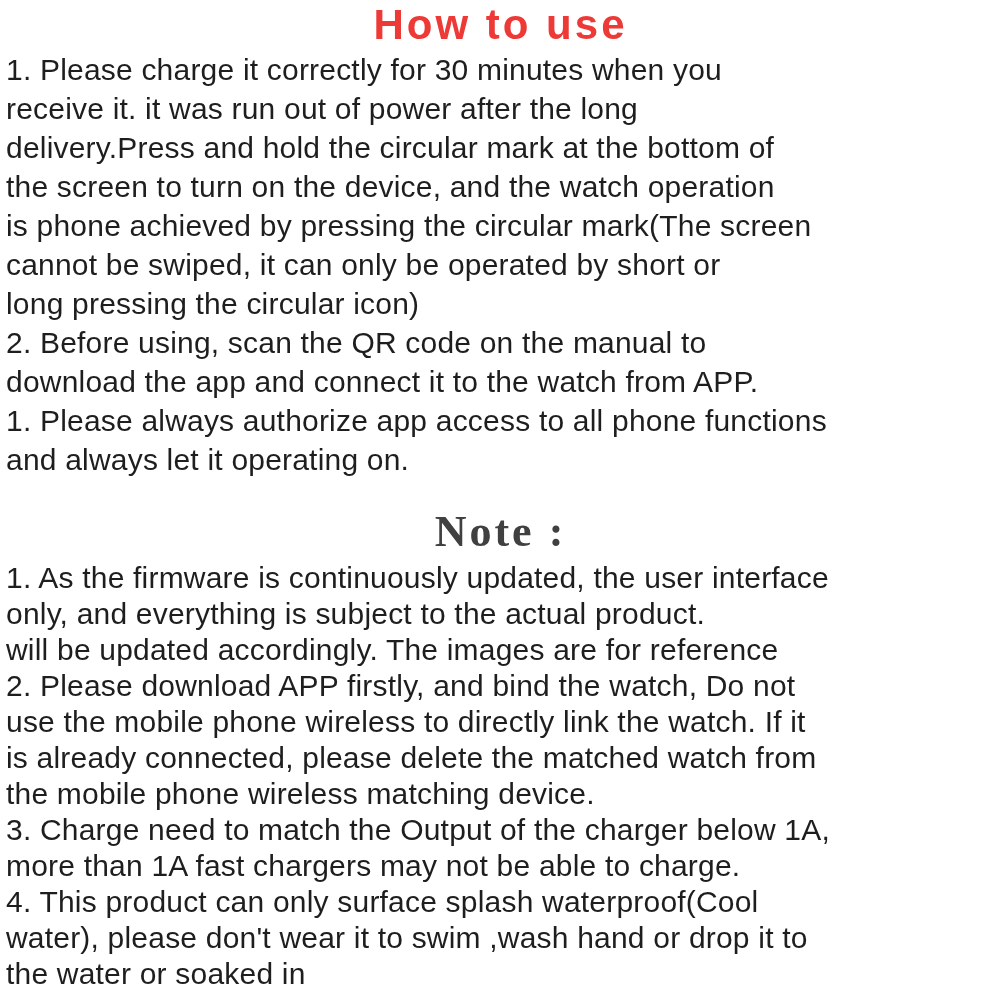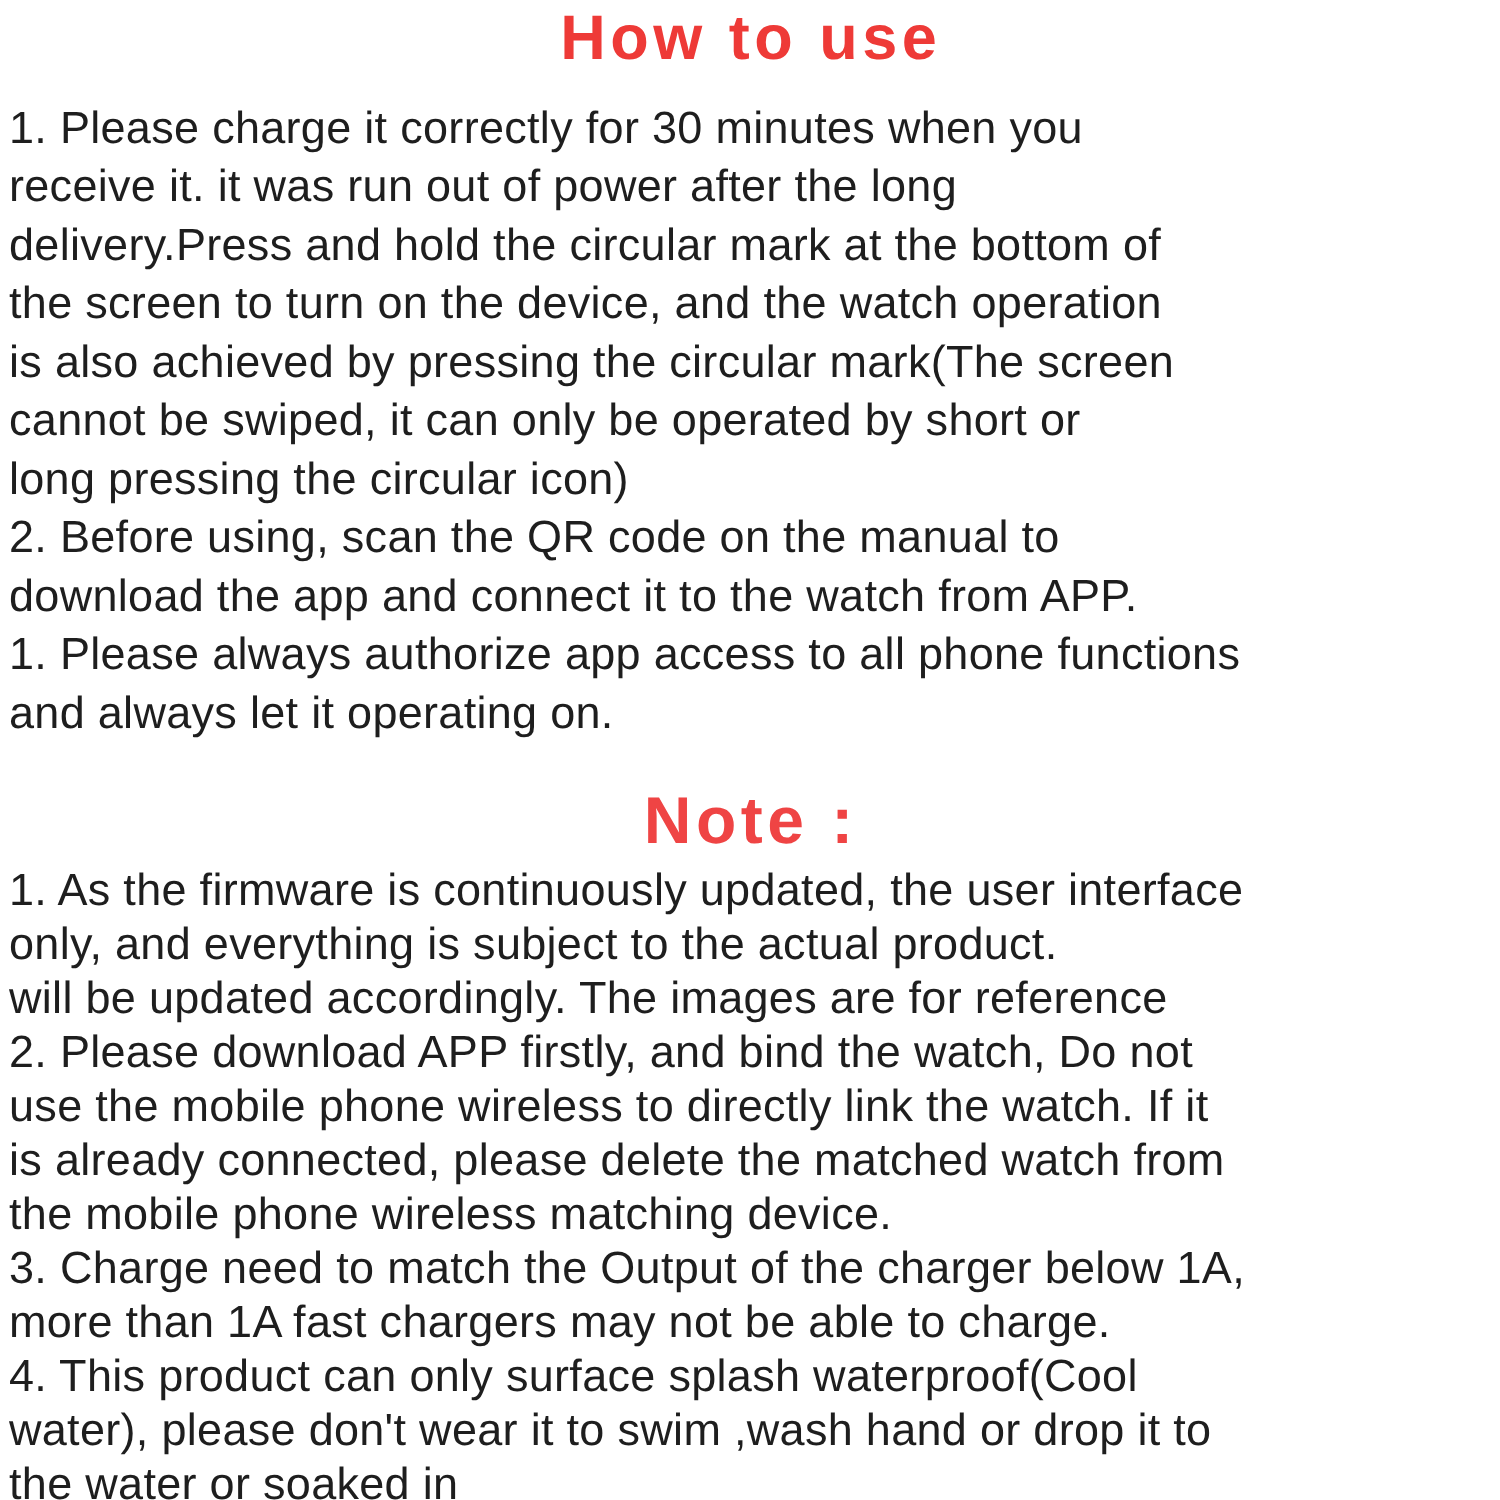--- a/index.html
+++ b/index.html
@@ -23,21 +23,21 @@
     font-weight: 600;
     letter-spacing: 3px;
     color: #ee3a37;
     white-space: pre;
   }
   .heading-note {
     font-size: 44px;
     line-height: 52px;
     margin-top: 27px;
   }
-  .lines { margin-top: 16px; }
+  .lines { margin-top: 0; }
   .lines-note { margin-top: 2px; }
   .text-line {
     font-size: 30px;
     height: 39px;
     line-height: 39px;
     white-space: pre;
     letter-spacing: 0.2px;
     overflow: visible;
   }
   .lines-note .text-line {
@@ -50,32 +50,32 @@
 
 <div class="page">
 
   <section class="sec">
     <h1 class="heading" style="color: rgb(238, 58, 55);">How to use</h1>
     <div class="lines">
         <div class="text-line">1. Please charge it correctly for 30 minutes when you</div>
         <div class="text-line">receive it. it was run out of power after the long</div>
         <div class="text-line">delivery.Press and hold the circular mark at the bottom of</div>
         <div class="text-line">the screen to turn on the device, and the watch operation</div>
-        <div class="text-line">is also achieved by pressing the circular mark(The screen</div>
+        <div class="text-line">is phone achieved by pressing the circular mark(The screen</div>
         <div class="text-line">cannot be swiped, it can only be operated by short or</div>
         <div class="text-line">long pressing the circular icon)</div>
         <div class="text-line">2. Before using, scan the QR code on the manual to</div>
         <div class="text-line">download the app and connect it to the watch from APP.</div>
         <div class="text-line">1. Please always authorize app access to all phone functions</div>
         <div class="text-line">and always let it operating on.</div>
       </div>
   </section>
 
   <section class="sec sec-note">
-    <h1 class="heading heading-note" style="color: #ef4444;">Note :</h1>
+    <h1 class="heading heading-note" style="color: #404040; font-family: Liberation Serif, serif;">Note :</h1>
     <div class="lines lines-note">
         <div class="text-line">1. As the firmware is continuously updated, the user interface</div>
         <div class="text-line">only, and everything is subject to the actual product.</div>
         <div class="text-line">will be updated accordingly. The images are for reference</div>
         <div class="text-line">2. Please download APP firstly, and bind the watch, Do not</div>
         <div class="text-line">use the mobile phone wireless to directly link the watch. If it</div>
         <div class="text-line">is already connected, please delete the matched watch from</div>
         <div class="text-line">the mobile phone wireless matching device.</div>
         <div class="text-line">3. Charge need to match the Output of the charger below 1A,</div>
         <div class="text-line">more than 1A fast chargers may not be able to charge.</div>

